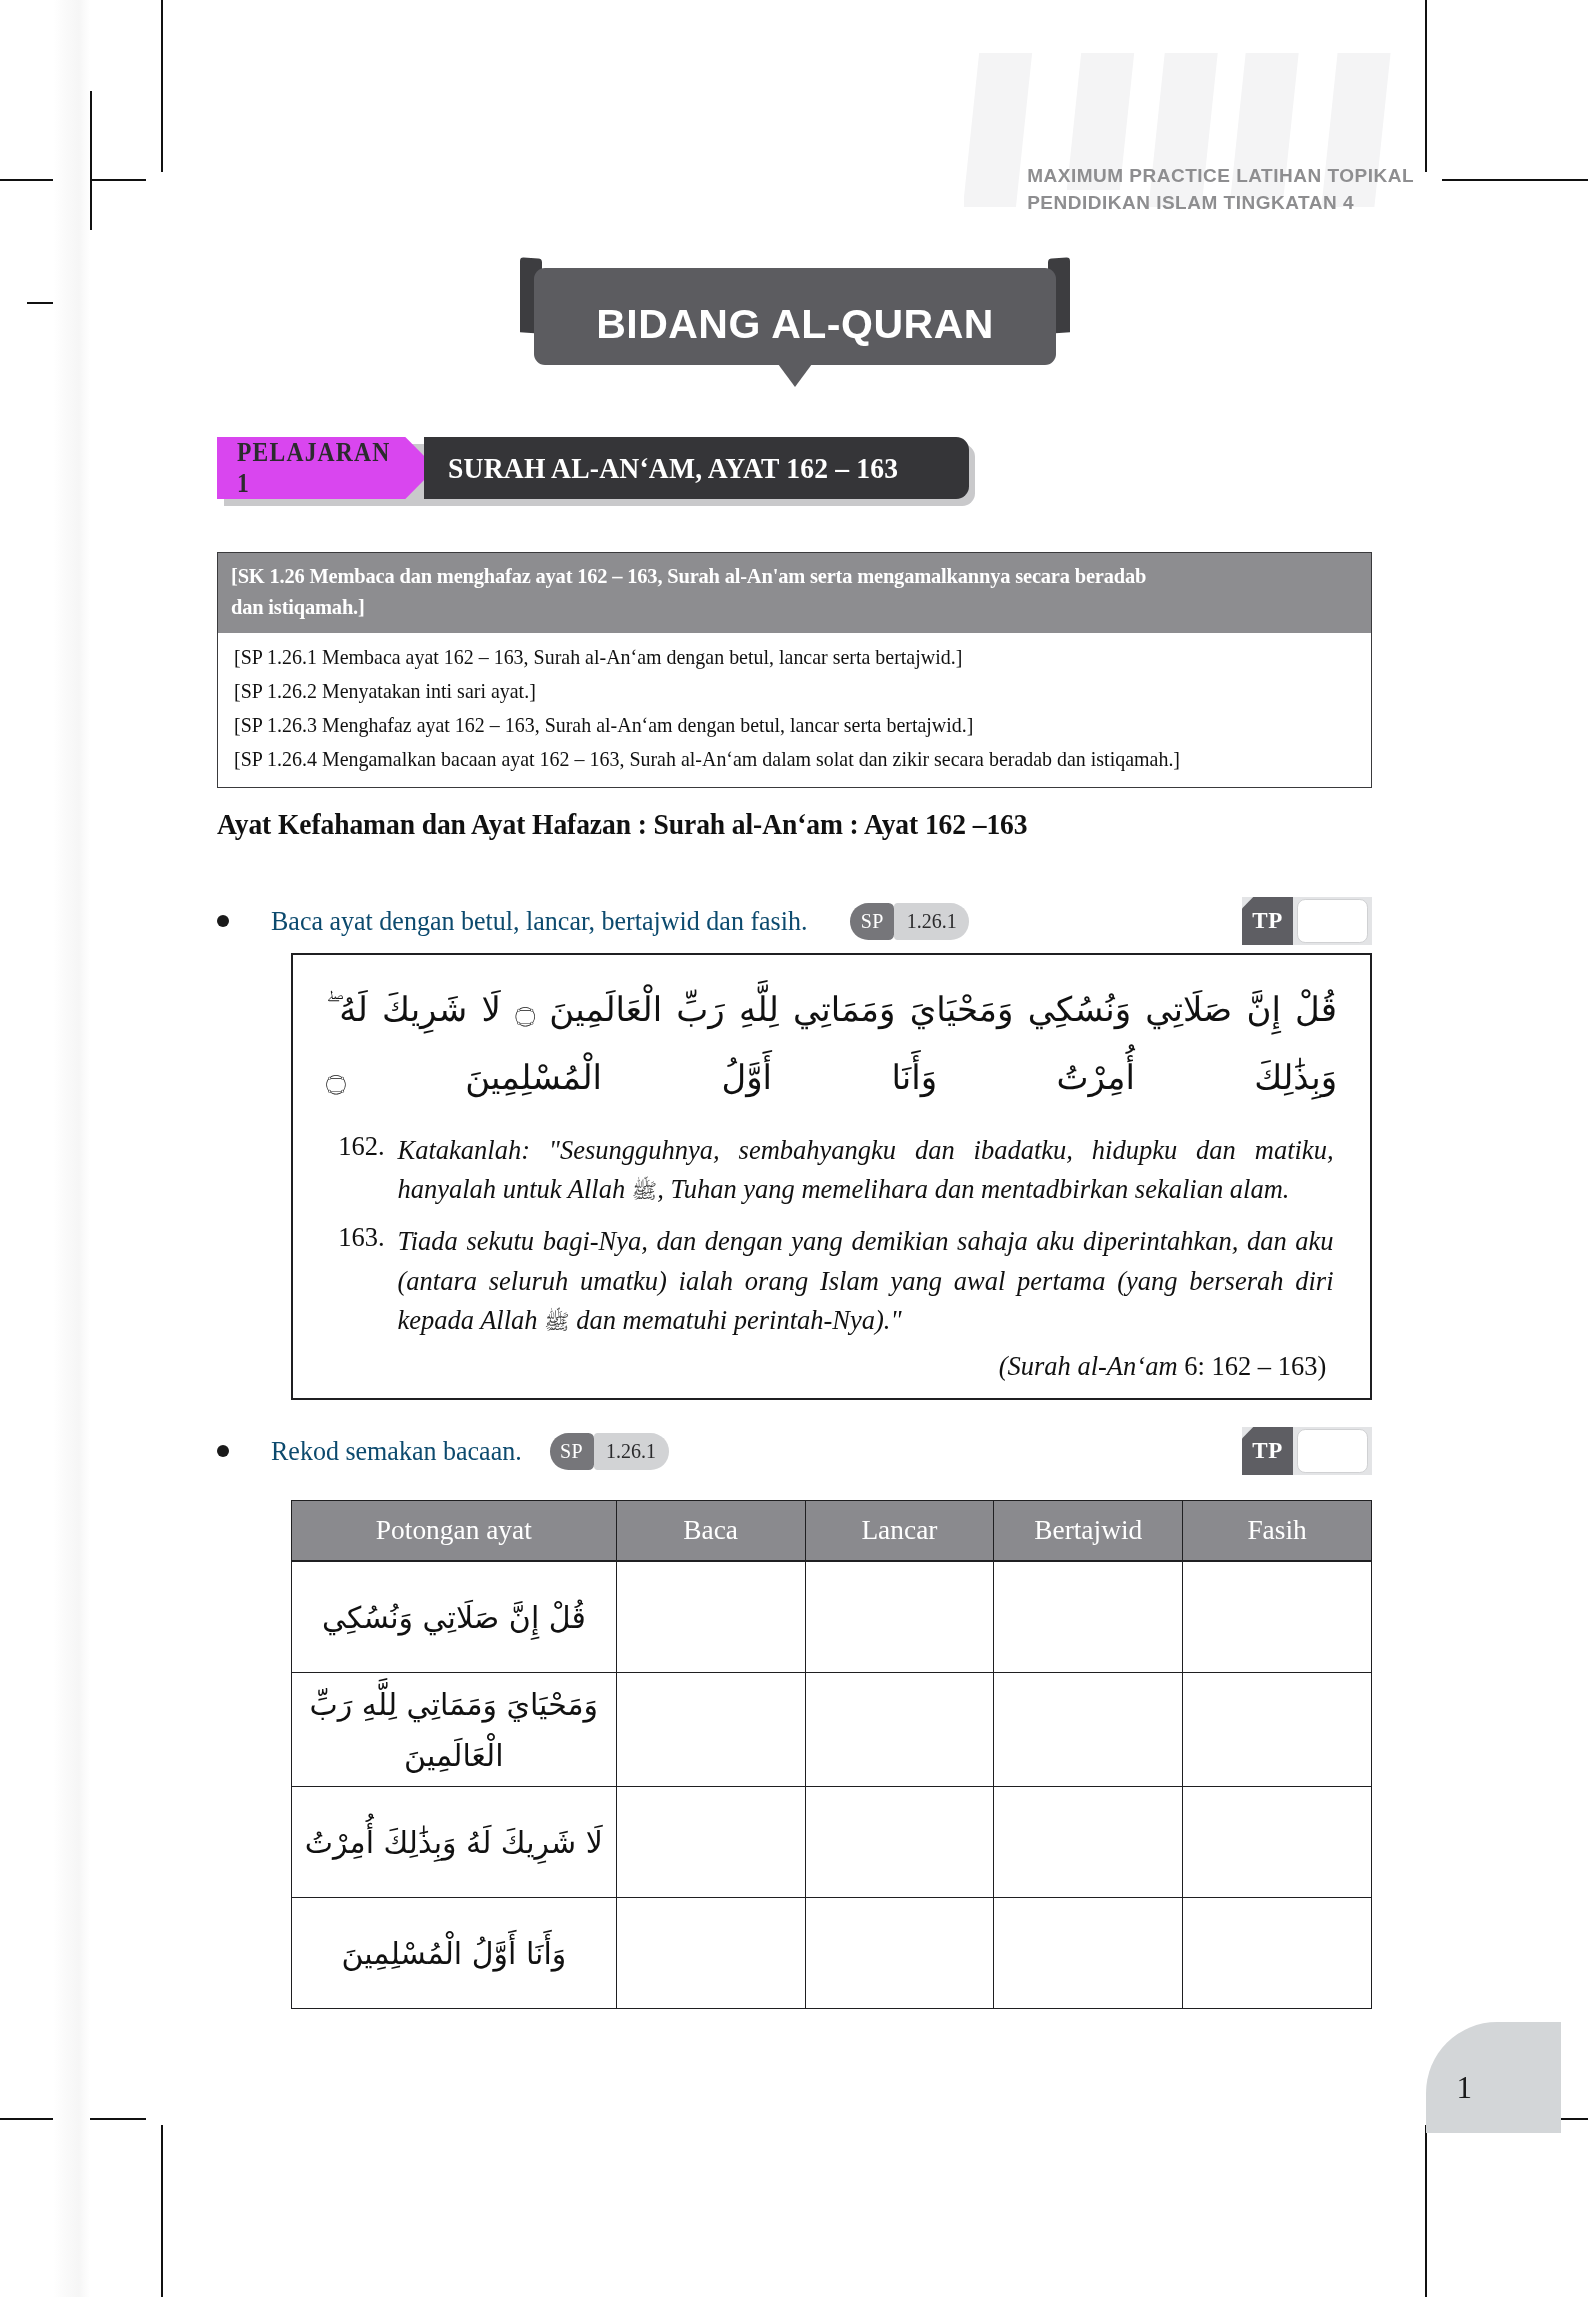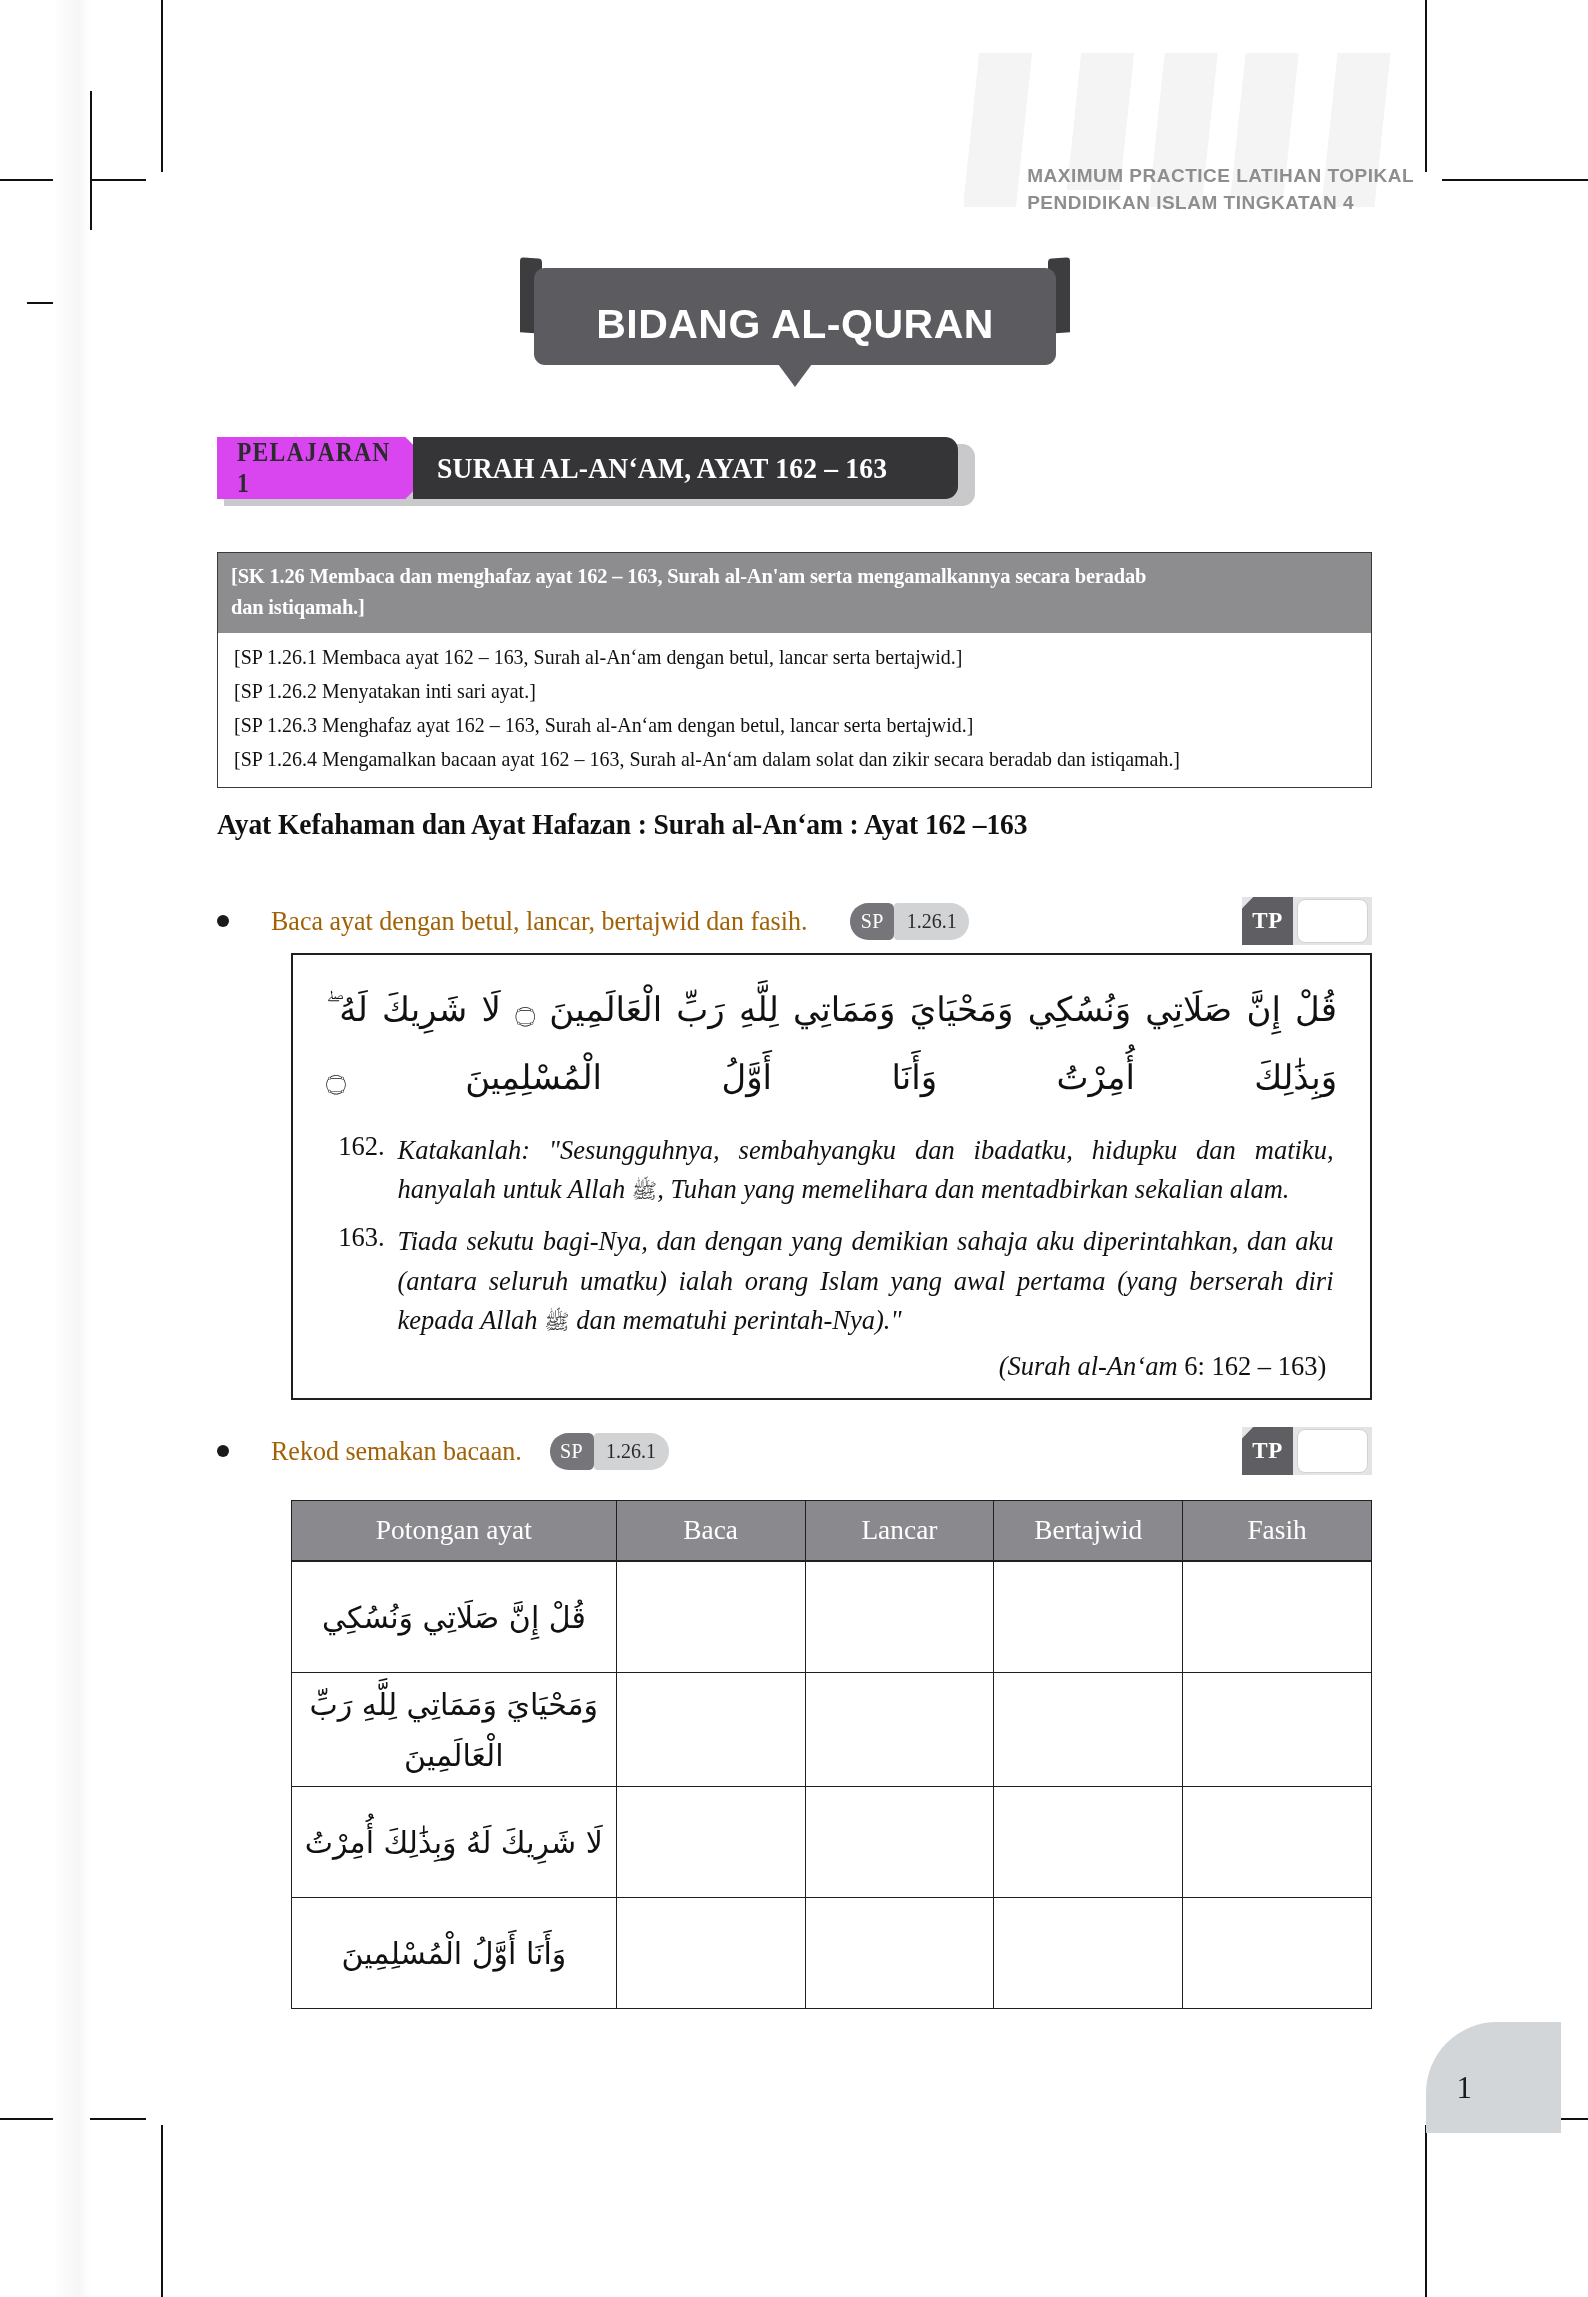--- a/index.html
+++ b/index.html
@@ -151,21 +151,21 @@
     font-family: "Liberation Serif", serif;
     font-weight: bold;
     font-size: 27.4px;
     color: #2b2b2d;
     letter-spacing: 1.4px;
     transform: scaleX(0.86);
     transform-origin: left center;
   }
   .lesson-right {
     position: absolute;
-    left: 196px;
+    left: 207px;
     top: 0;
     width: 545px;
     height: 62px;
     background: #353538;
     border-radius: 0 12.8px 12.8px 0;
     display: flex;
     align-items: center;
     padding-left: 24px;
     box-sizing: border-box;
   }
@@ -238,21 +238,21 @@
     width: 12px;
     height: 12px;
     border-radius: 50%;
     background: #1a1a1a;
     margin-right: 42px;
     flex: 0 0 auto;
   }
   .bullet-text {
     font-family: "Liberation Serif", serif;
     font-size: 27.4px;
-    color: #a16207;
+    color: #0c4a6e;
     white-space: nowrap;
   }
   .bullet-text span { display: inline-block; transform: scaleX(0.95); transform-origin: left center; }
 
   
   .sp-badge {
     position: relative;
     margin-left: 14.6px;
     height: 37px;
     display: flex;

